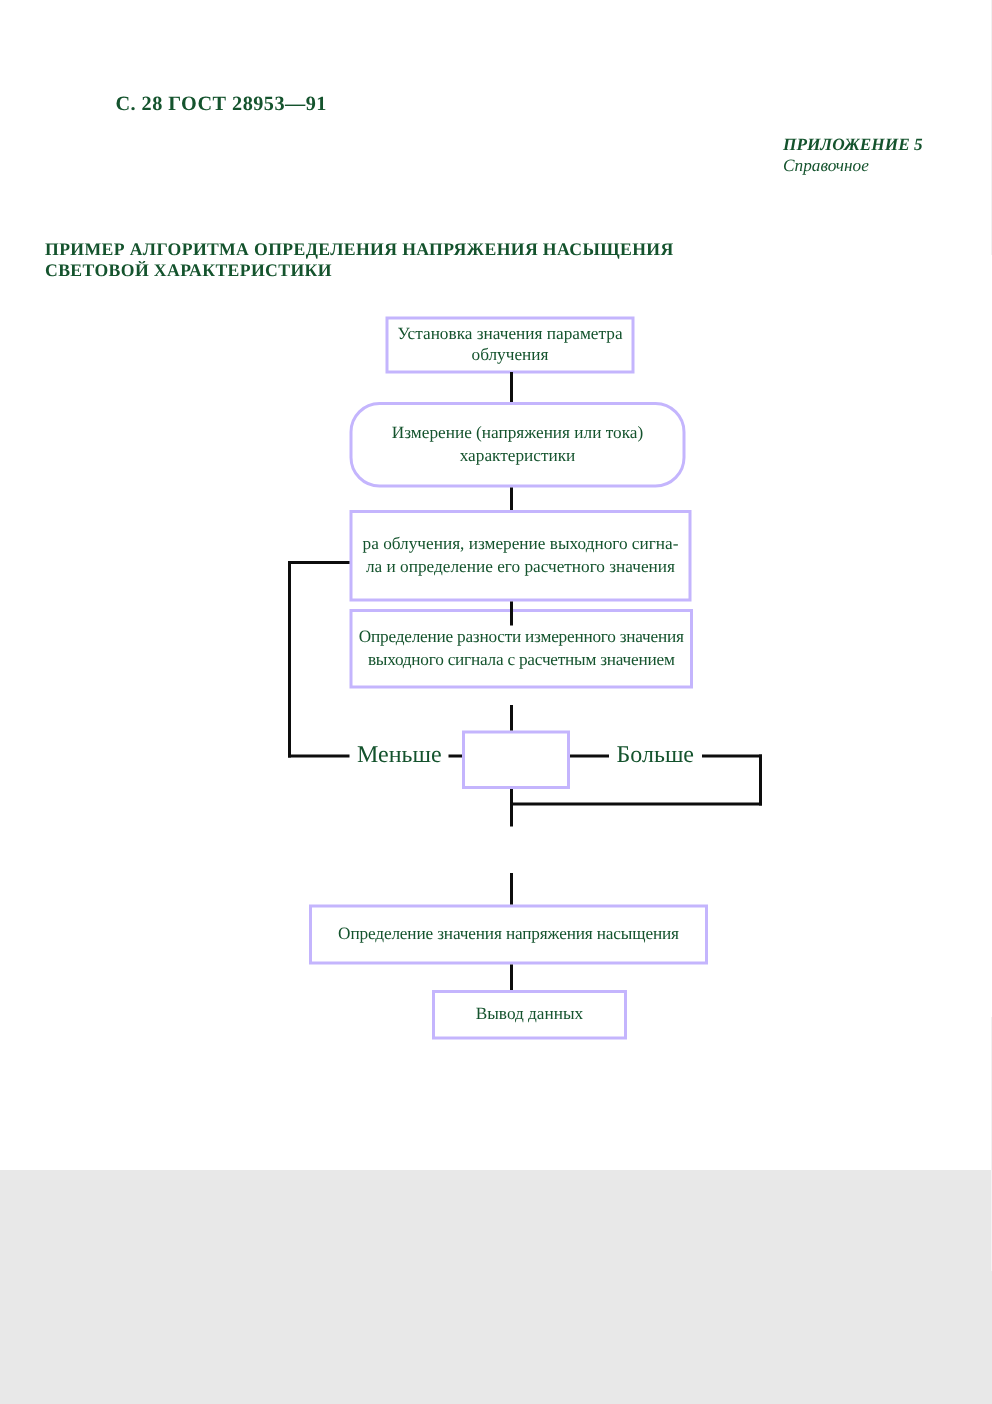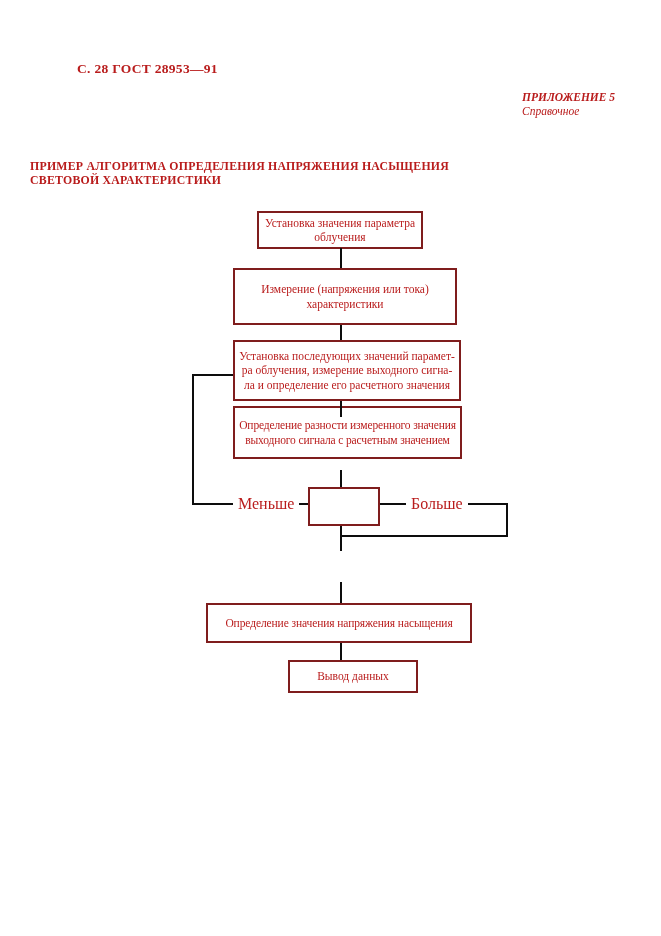--- a/index.html
+++ b/index.html
@@ -1,48 +1,48 @@
 <!DOCTYPE html>
 <html><head>
 <meta charset="utf-8">
 <style>
   html,body { margin:0; padding:0; background:#e8e8e8; }
   .page {
-    position:relative; width:661px; height:936px; margin:0 auto;
+    position:relative; width:661px; height:780px; margin:0 auto;
     background:#ffffff; overflow:hidden;
     font-family:"Liberation Serif","DejaVu Serif",serif;
-    color:#b91c1c;
+    color:#14532d;
   }
   .doc-header {
     position:absolute; left:77px; top:61px;
     font-size:13.5px; font-weight:bold; letter-spacing:0.3px; white-space:nowrap;
   }
   .appendix {
     position:absolute; left:522px; top:91px;
     font-size:11.5px; font-style:italic; line-height:13px; white-space:nowrap;
   }
   .appendix-title { font-weight:bold; display:block; }
   .appendix-sub { display:block; margin-top:1px; }
   .doc-title {
     position:absolute; left:30px; top:160px; width:630px;
     text-align:left; font-weight:bold; font-size:11.8px;
     line-height:13.5px; letter-spacing:0.25px;
   }
   .doc-title span { display:block; white-space:nowrap; }
 
   .fbox {
     position:absolute; box-sizing:border-box;
-    border:2px solid #7f1d1d; background:#ffffff;
+    border:2px solid #c4b5fd; background:#ffffff;
     display:flex; flex-direction:column; justify-content:center; align-items:center;
     font-size:11.5px; line-height:14.5px; text-align:center;
   }
   .fbox span { display:block; white-space:nowrap; }
 
   .b1 { left:257px; top:211px; width:166px; height:38px; }
-  .b2 { left:233px; top:268px; width:224px; height:57px; }
+  .b2 { left:233px; top:268px; width:224px; height:57px;border-radius:20px; }
   .b3 { left:233px; top:340px; width:228px; height:61px; }
   .b4 { left:233px; top:406px; width:229px; height:53px; letter-spacing:-0.15px; }
   .bd { left:308px; top:487px; width:72px;  height:39px; }
   .b5 { left:219px; top:551px; width:265px; height:31px; }
   .b6 { left:206px; top:603px; width:266px; height:40px; letter-spacing:-0.1px; }
   .b7 { left:288px; top:660px; width:130px; height:33px; }
 
   .ln { position:absolute; background:#0d0d0d; }
   
   .c1 { left:340px; top:248px; width:2px; height:20px; }
@@ -89,21 +89,20 @@
     <span>Установка значения параметра</span>
     <span>облучения</span>
   </div>
 
   <div class="fbox b2">
     <span>Измерение (напряжения или тока)</span>
     <span>характеристики</span>
   </div>
 
   <div class="fbox b3">
-    <span>Установка последующих значений парамет-</span>
     <span>ра облучения, измерение выходного сигна-</span>
     <span>ла и определение его расчетного значения</span>
   </div>
 
   <div class="fbox b4">
     <span>Определение разности измеренного значения</span>
     <span>выходного сигнала с расчетным значением</span>
   </div>
 
   <div class="fbox bd"></div>

